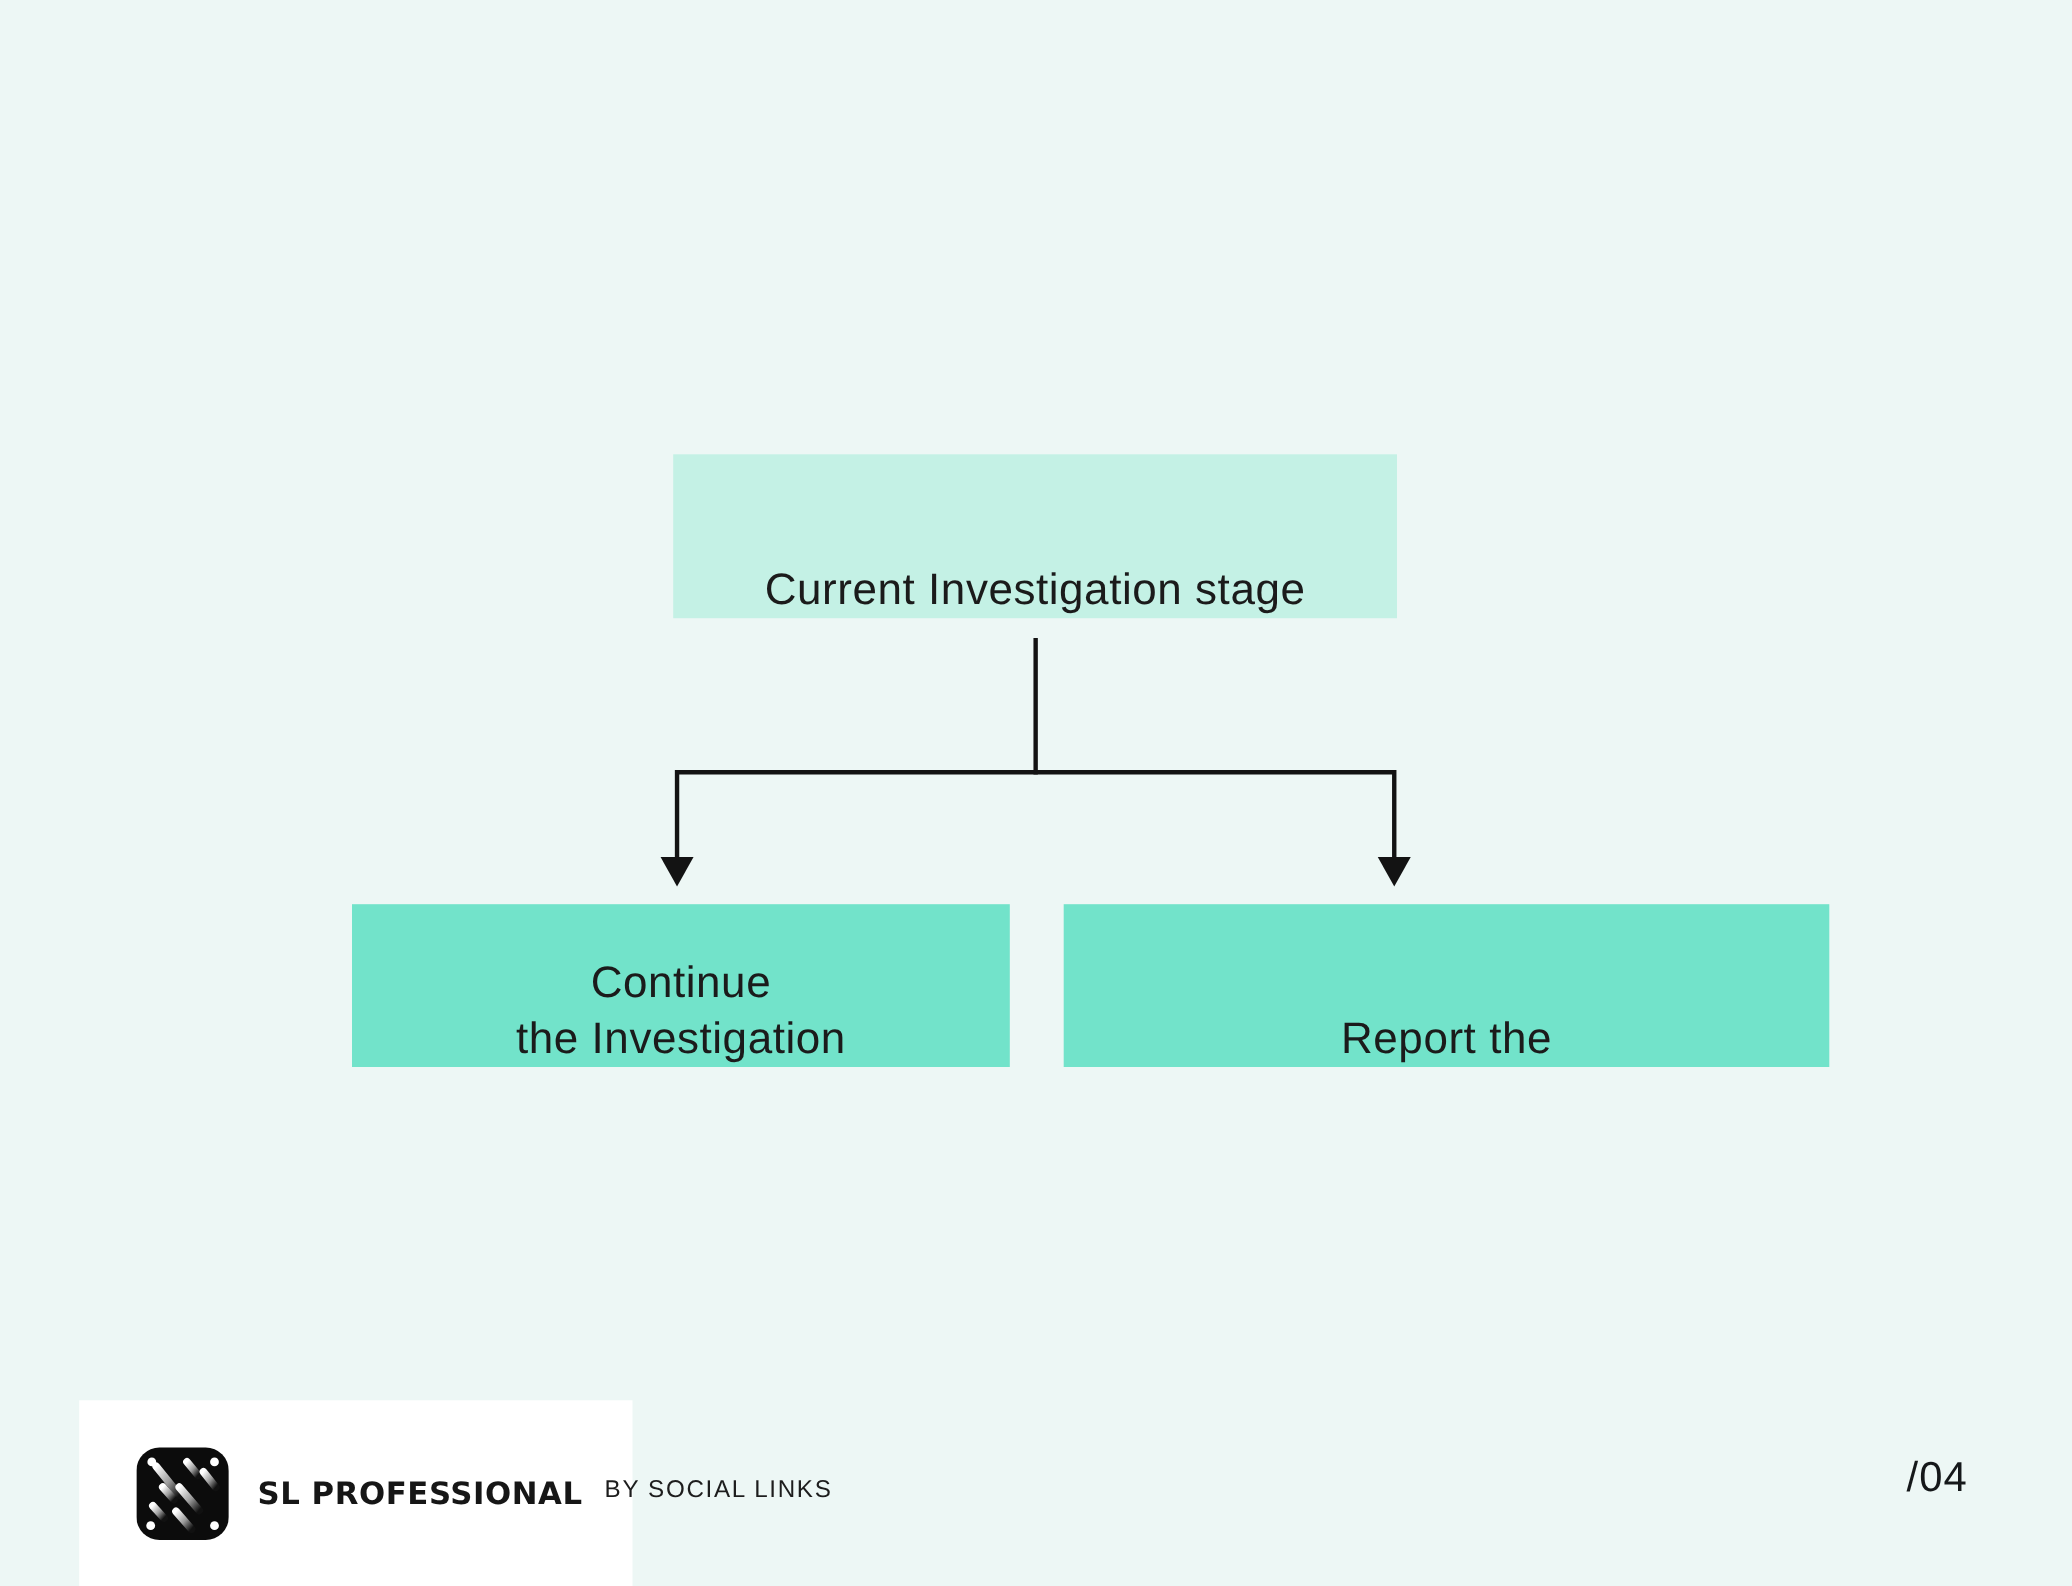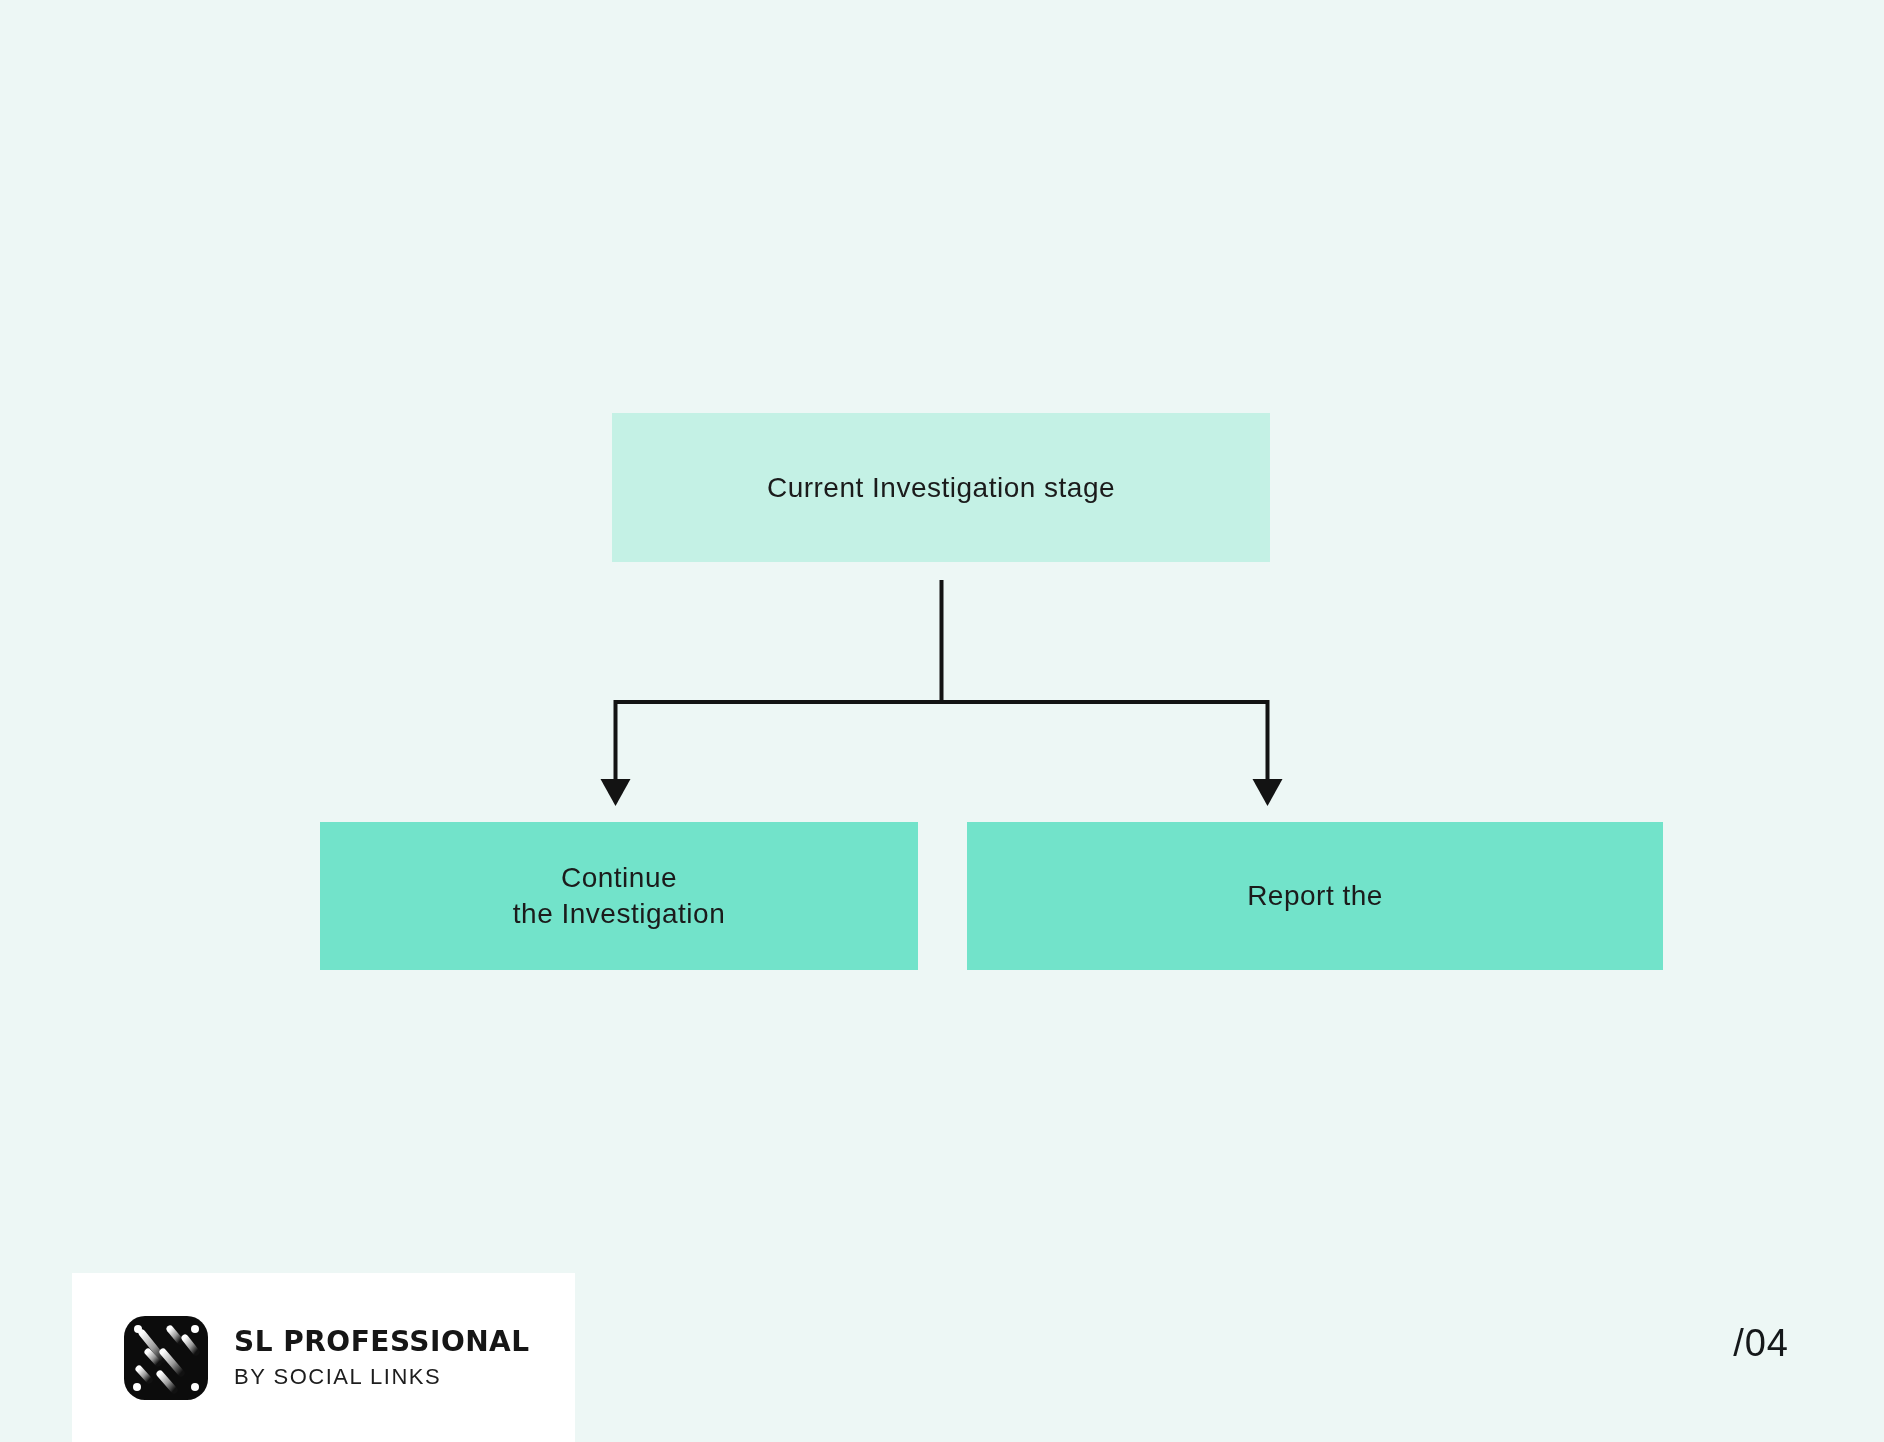--- a/index.html
+++ b/index.html
@@ -35,24 +35,24 @@
     font-size: 60px;
     letter-spacing: 2px;
     color: #0b0b0b;
     white-space: nowrap;
   }
   .flow-node {
     position: absolute;
     display: flex;
     flex-direction: column;
     align-items: center;
-    justify-content: center;
+    justify-content: flex-end;
     text-align: center;
     color: var(--text);
-    font-size: 28px;
+    font-size: 40px;
     line-height: 1.28;
     letter-spacing: 0.5px;
   }
   .flow-node.root {
     left: 612px;
     top: 413px;
     width: 658px;
     height: 149px;
     background: var(--root-box);
   }
@@ -84,21 +84,21 @@
     left: 72px;
     top: 1273px;
     width: 503px;
     height: 169px;
     background: var(--card);
     display: flex;
     align-items: center;
     padding-left: 52px;
   }
   .brand-logo { width: 84px; height: 86px; display: block; flex: 0 0 auto; }
-  .brand-text { margin-left: 26px; display: flex; flex-direction: column; gap: 6px; }
+  .brand-text { margin-left: 26px; display: flex; flex-direction: row; gap: 20px; }
   .brand-name {
     font-family: "DejaVu Sans", "Liberation Sans", sans-serif;
     font-weight: bold;
     font-size: 28px;
     letter-spacing: 0.5px;
     color: #161616;
     white-space: nowrap;
   }
   .brand-tagline {
     font-size: 22px;

